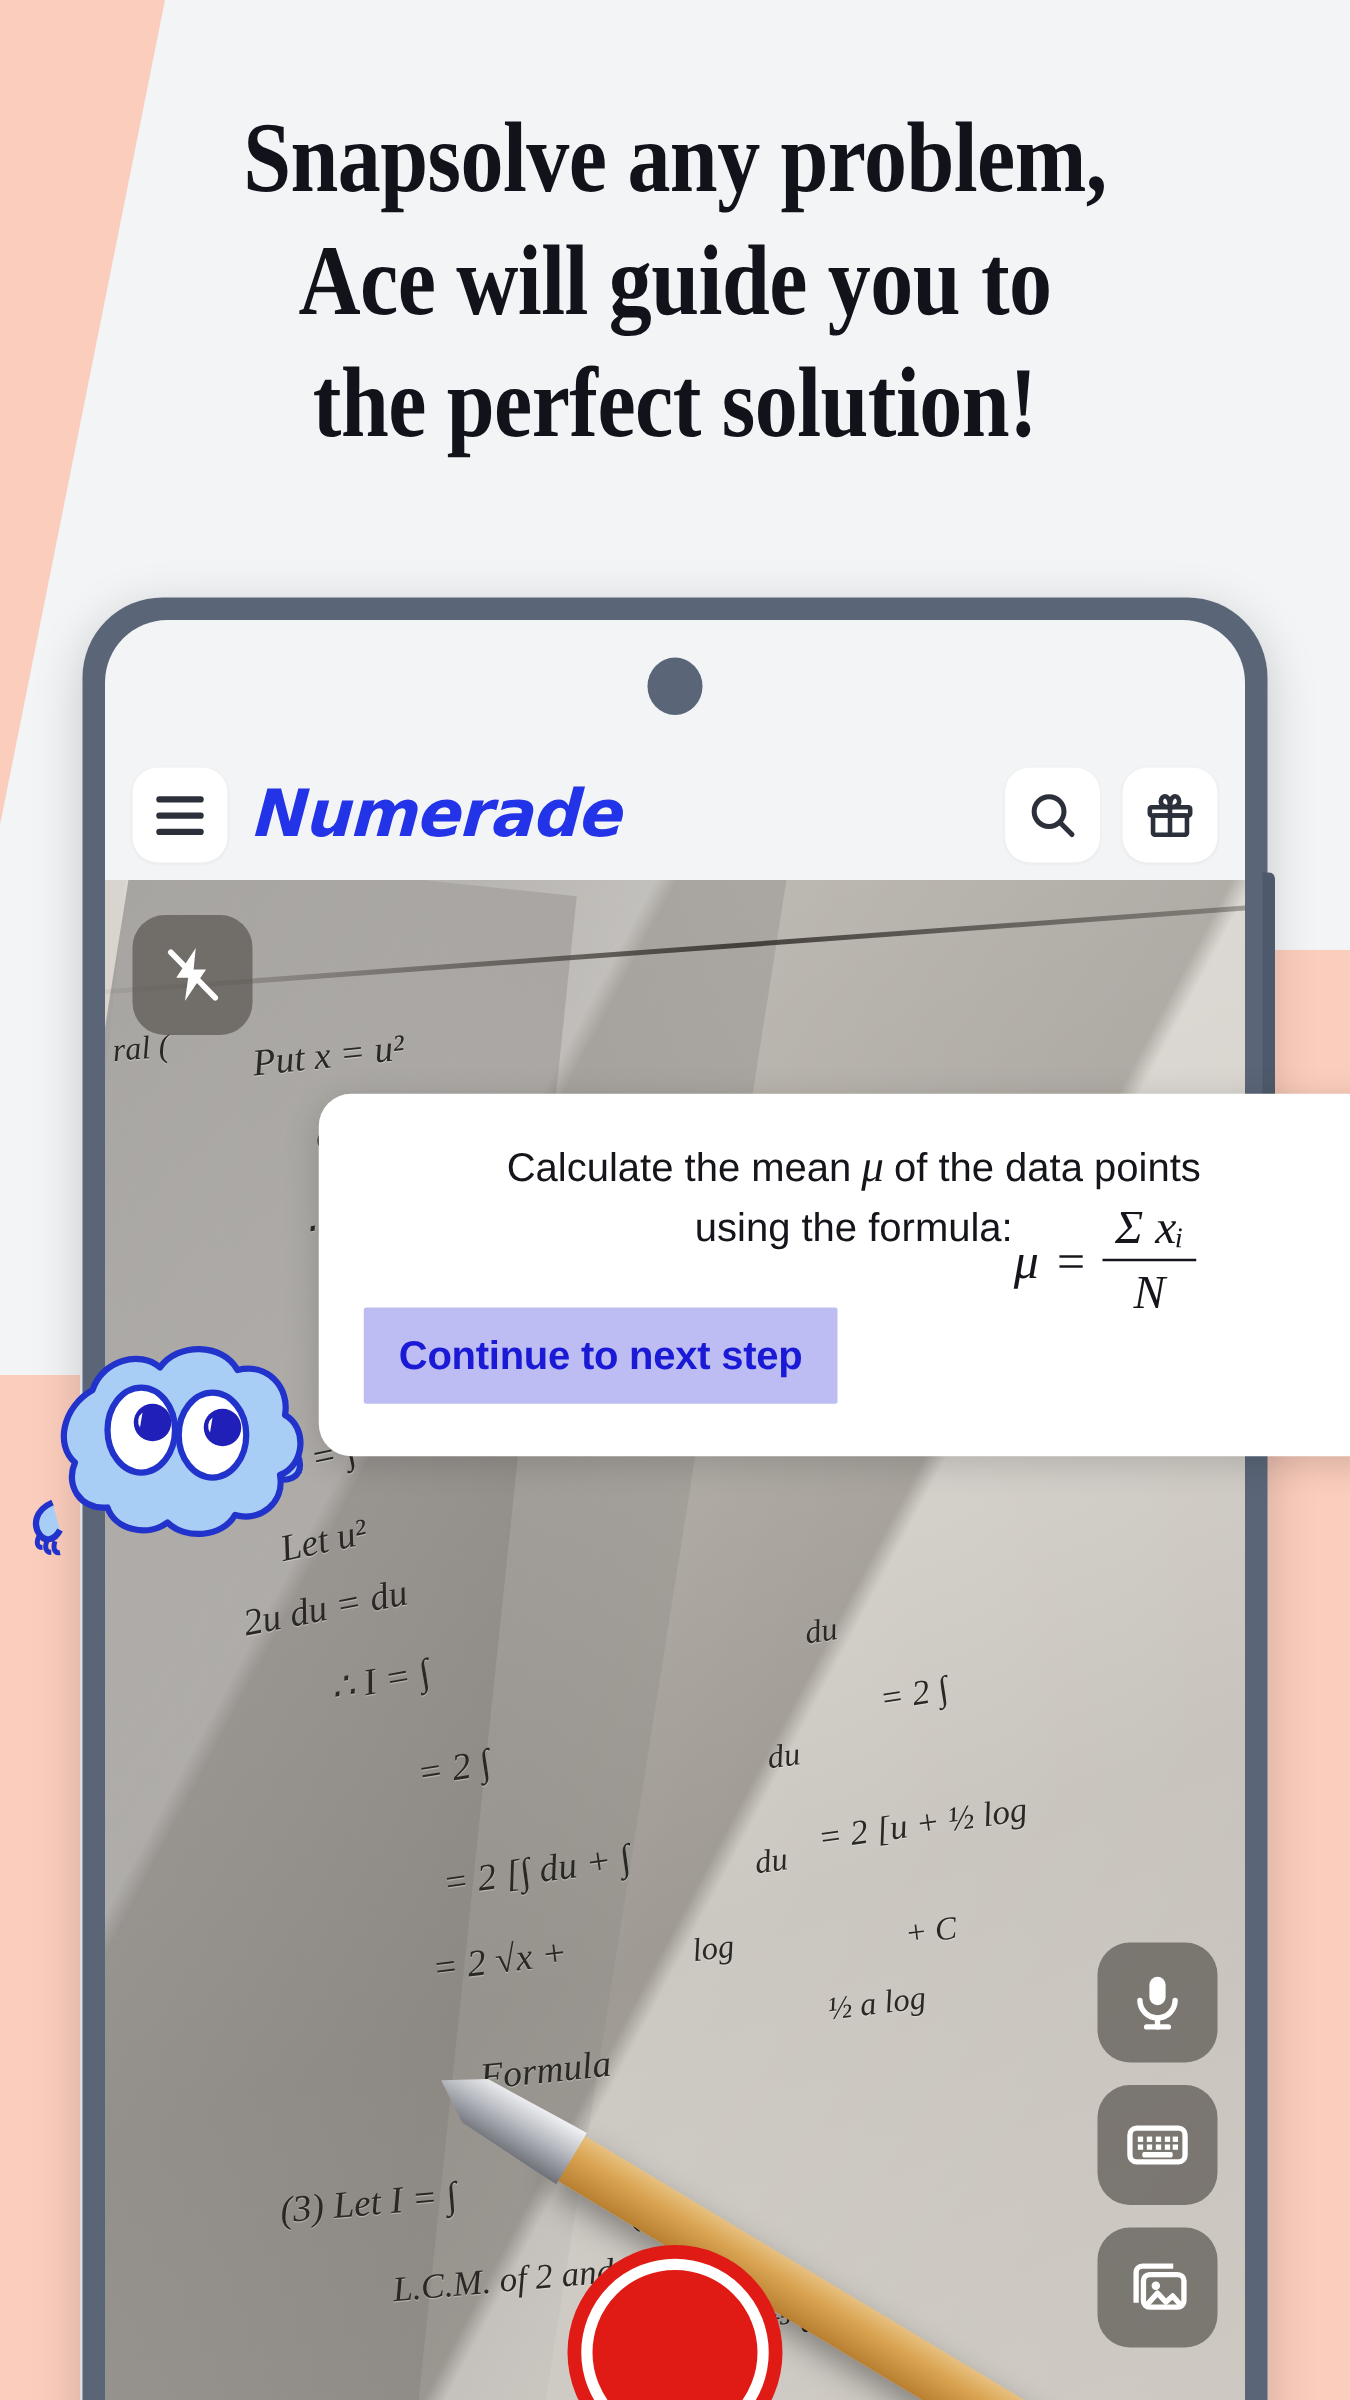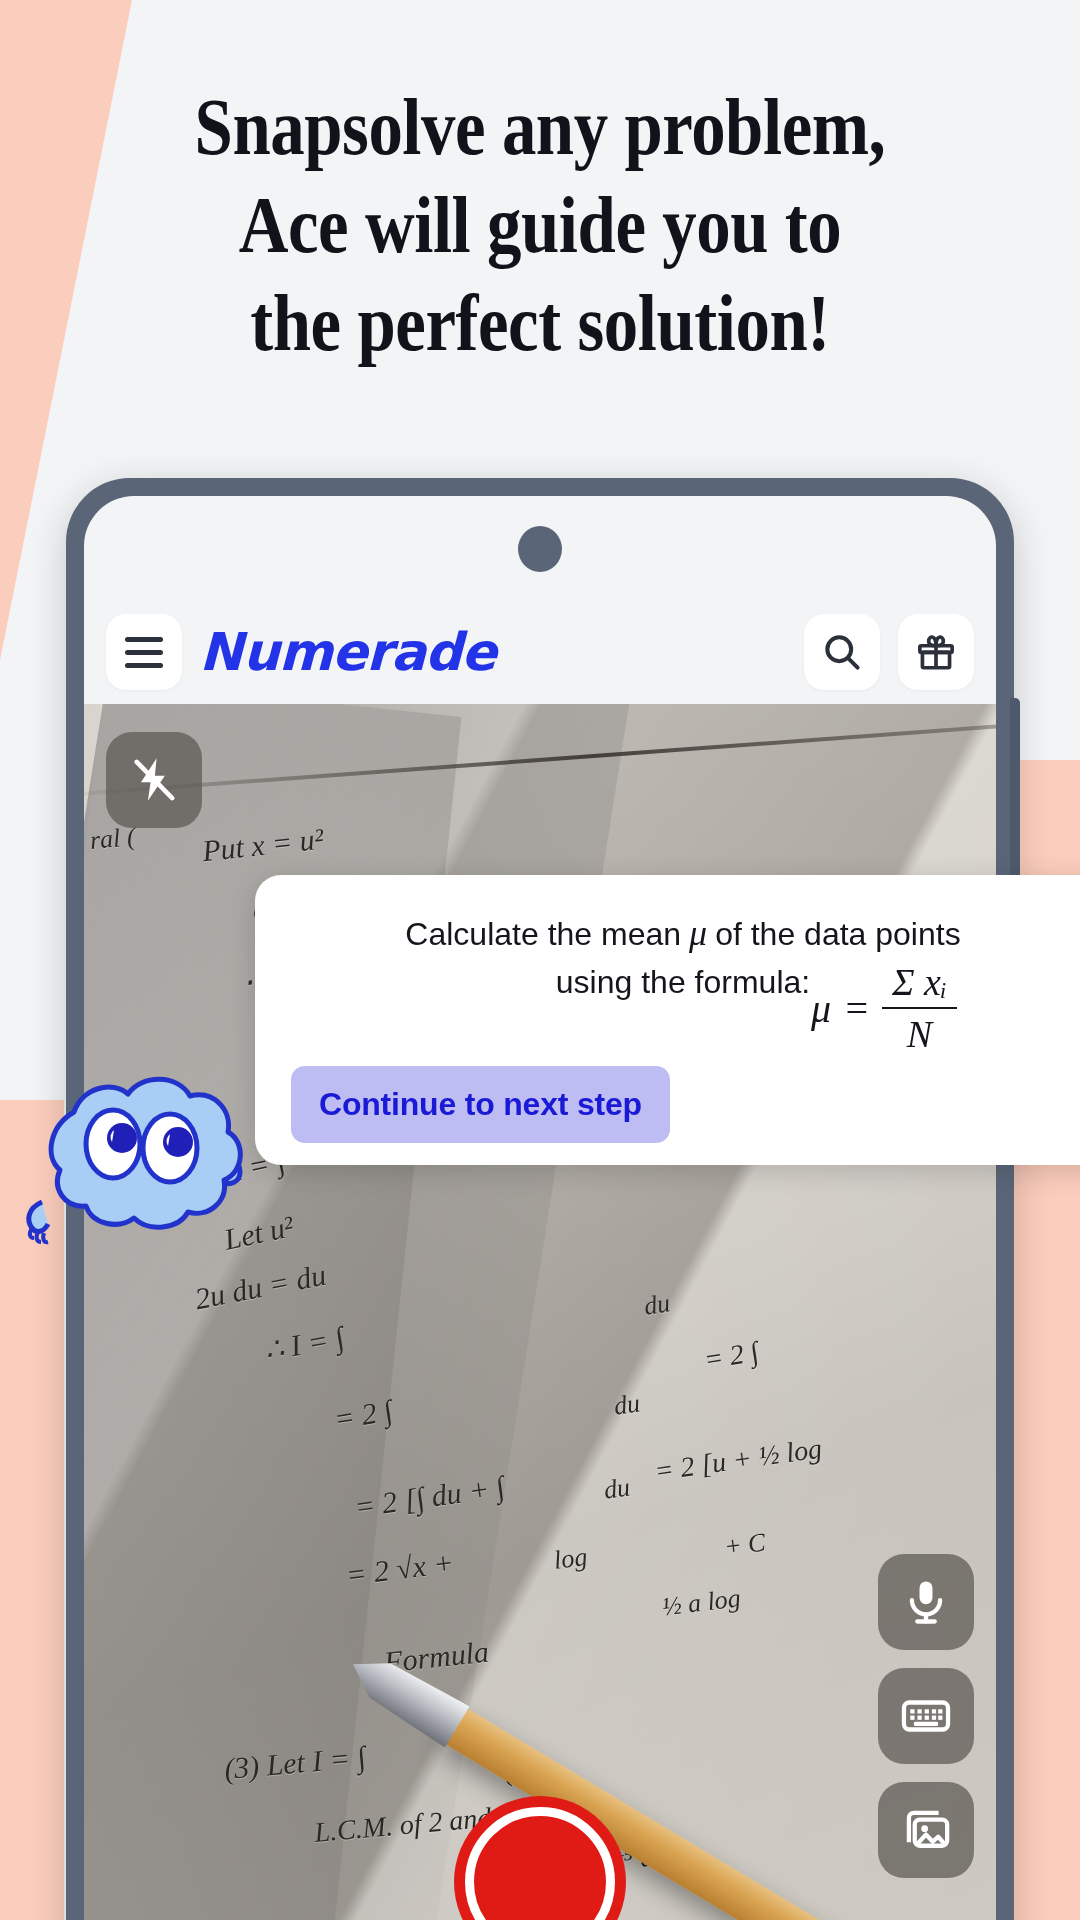--- a/index.html
+++ b/index.html
@@ -222,27 +222,27 @@
     font-family:"Liberation Serif", serif;
     font-style:italic;
     font-size:40px;
     color:#14161c;
   }
   .frac { display:inline-flex; flex-direction:column; align-items:center; }
   .frac .num { padding:0 10px 3px 10px; font-size:38px; }
   .frac .den { padding:3px 10px 0 10px; font-size:38px; border-top:2.5px solid #14161c; width:100%; text-align:center; }
 
   .continue-btn {
-    position:absolute; left:36px; bottom:22px;
+    position:absolute; left:36px; bottom:42px;
     background:#bdbdf3;
     color:#1a1ad6;
     font-size:32px;
     font-weight:700;
     padding:20px 28px;
-    border-radius:14px;
+    border-radius:2px;
     border:none;
     font-family:"Liberation Sans", sans-serif;
     letter-spacing:-0.2px;
   }
 
   
   .mascot { position:absolute; left:18px; top:1052px; width:230px; height:230px; z-index:9; }
 
   svg { display:block; }
 </style>

